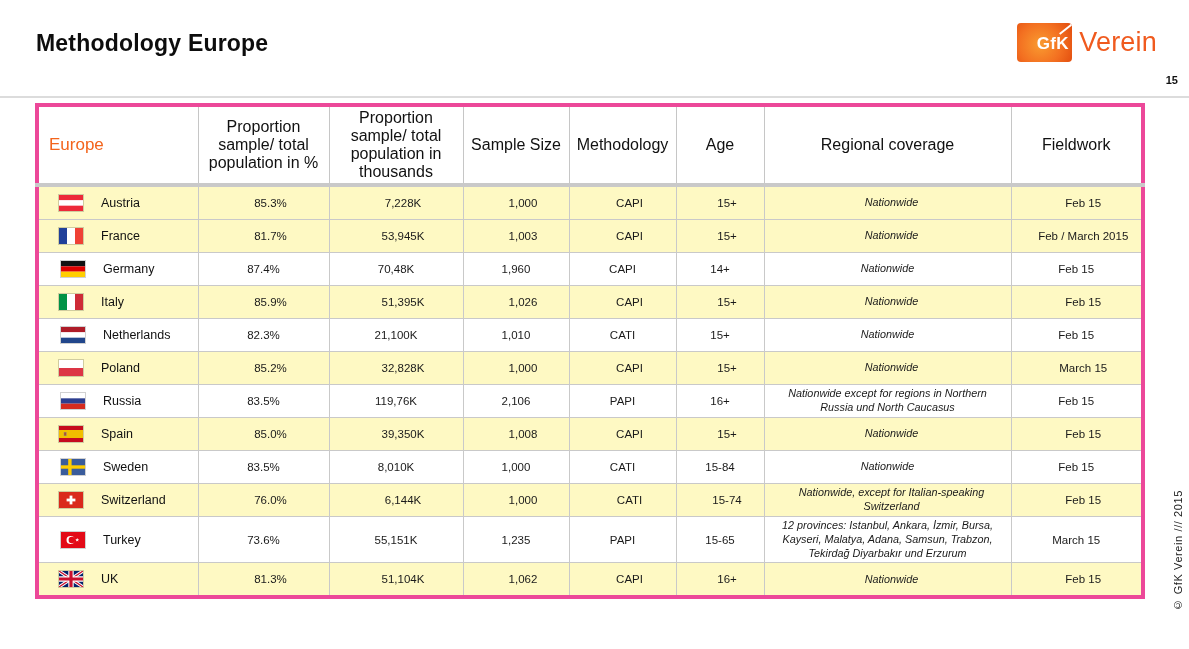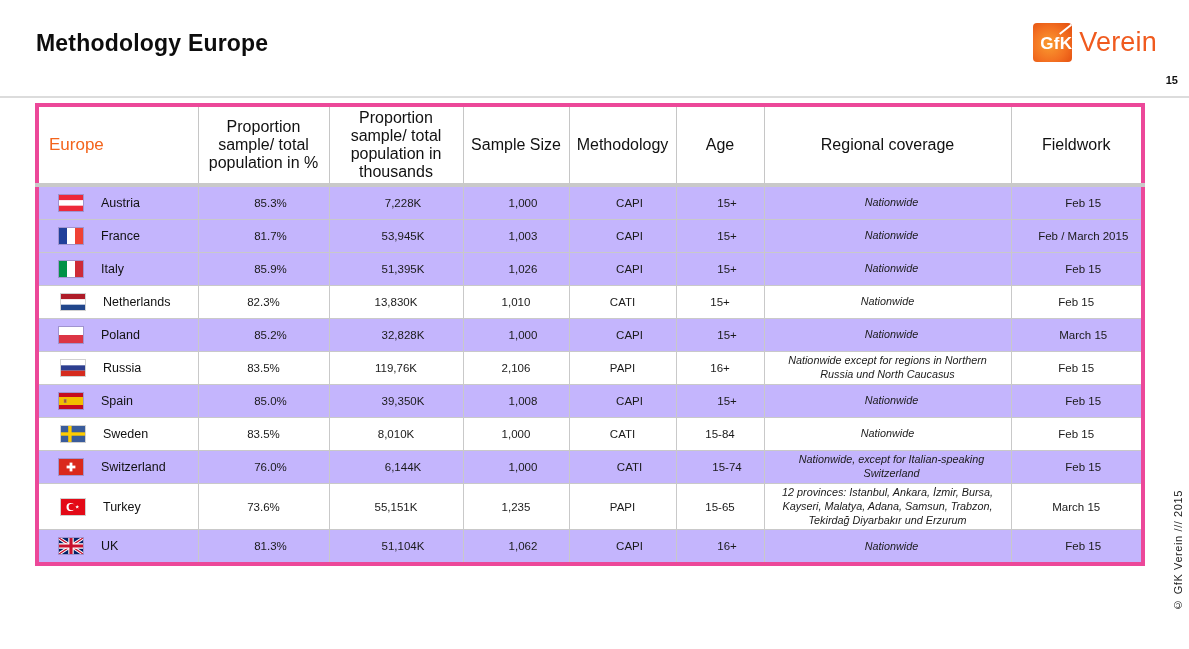--- a/index.html
+++ b/index.html
@@ -13,22 +13,23 @@
   }
   
   .page-title{
     position:absolute;left:36px;top:30px;margin:0;
     font-size:23px;font-weight:700;color:#0d0d0d;letter-spacing:0.2px;
   }
   .logo{position:absolute;top:23px;right:32px;display:flex;align-items:center;gap:7px;}
   .logo-square{
     position:relative;width:39px;height:39px;border-radius:4px;
     background:radial-gradient(circle at 42% 55%, #f99b30 0%, #f37021 55%, #e14a0d 100%);
-    display:flex;align-items:center;justify-content:flex-end;
+    display:flex;align-items:center;justify-content:center;
     overflow:hidden;
+    padding-left:16px;
   }
   .logo-square .sq-text{color:#fff;font-size:17px;font-weight:700;letter-spacing:0.3px;margin-top:3px;}
   .logo-square .slash{
     position:absolute;top:5px;right:-2px;width:16px;height:2px;background:#fff;
     transform:rotate(-38deg);
   }
   .logo-word{font-size:27px;color:#f05a1e;font-weight:400;letter-spacing:0.2px;}
   .page-number{
     position:absolute;top:74px;right:11px;
     font-size:11px;font-weight:700;color:#111;
@@ -52,21 +53,21 @@
   }
   thead th.th-europe{
     text-align:left;padding-left:10px;
     font-size:17px;color:#f3641c;font-weight:400;
   }
   tbody td{
     border:1px solid #c9c9c9;background:#fff;
     text-align:center;vertical-align:middle;
     height:28px;padding:2px 6px;
   }
-  tbody tr.stripe td{background:#c4b5fd;padding-left:20px;}
+  tbody tr.stripe td{background:#fef9c3;padding-left:20px;}
   td.td-country{text-align:left;padding-left:22px;}
   .country-wrap{display:flex;align-items:center;gap:18px;}
   .flag{display:inline-block;width:24px;height:16px;line-height:0;
         box-shadow:0 0 0 1px rgba(0,0,0,0.18);background:#fff;}
   .flag svg{display:block;width:24px;height:16px;}
   .country-name{font-size:12.5px;color:#111;}
   td.td-regional{font-size:10.8px;line-height:1.28;padding:2px 12px;font-style:italic;}
   
   .footnote{
     position:absolute;left:36px;top:580px;margin:0;
@@ -157,20 +158,41 @@
             </span>
           </td>
           <td>81.7%</td>
           <td>53,945K</td>
           <td>1,003</td>
           <td>CAPI</td>
           <td>15+</td>
           <td class="td-regional">Nationwide</td>
           <td>Feb / March 2015</td>
         </tr>
+        <tr>
+          <td class="td-country">
+            <span class="country-wrap">
+              <span class="flag">
+                <svg viewBox="0 0 24 16">
+                  <rect width="24" height="5.33" fill="#111"></rect>
+                  <rect y="5.33" width="24" height="5.34" fill="#DD0000"></rect>
+                  <rect y="10.67" width="24" height="5.33" fill="#FFCE00"></rect>
+                </svg>
+              </span>
+              <span class="country-name">Germany</span>
+            </span>
+          </td>
+          <td>87.4%</td>
+          <td>70,48K</td>
+          <td>1,960</td>
+          <td>CAPI</td>
+          <td>14+</td>
+          <td class="td-regional">Nationwide</td>
+          <td>Feb 15</td>
+        </tr>
         <tr class="stripe">
           <td class="td-country">
             <span class="country-wrap">
               <span class="flag">
                 <svg viewBox="0 0 24 16">
                   <rect width="8" height="16" fill="#009246"></rect>
                   <rect x="8" width="8" height="16" fill="#fff"></rect>
                   <rect x="16" width="8" height="16" fill="#CE2B37"></rect>
                 </svg>
               </span>
@@ -192,21 +214,21 @@
                 <svg viewBox="0 0 24 16">
                   <rect width="24" height="5.33" fill="#AE1C28"></rect>
                   <rect y="5.33" width="24" height="5.34" fill="#fff"></rect>
                   <rect y="10.67" width="24" height="5.33" fill="#21468B"></rect>
                 </svg>
               </span>
               <span class="country-name">Netherlands</span>
             </span>
           </td>
           <td>82.3%</td>
-          <td>13,830K</td>
+          <td>21,100K</td>
           <td>1,010</td>
           <td>CATI</td>
           <td>15+</td>
           <td class="td-regional">Nationwide</td>
           <td>Feb 15</td>
         </tr>
         <tr class="stripe">
           <td class="td-country">
             <span class="country-wrap">
               <span class="flag">

